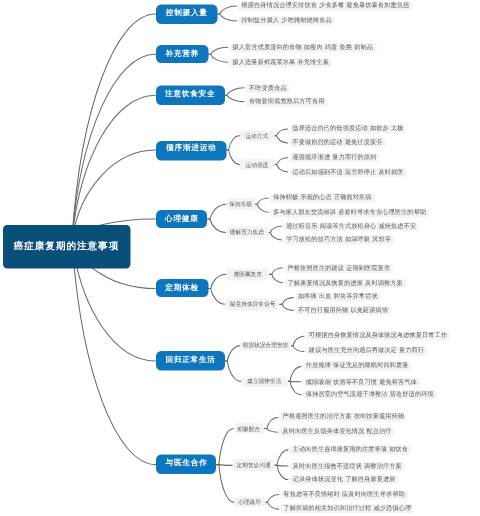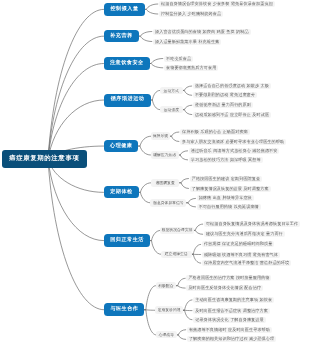--- a/index.html
+++ b/index.html
@@ -70,21 +70,21 @@
       <path d="M 176.2 285.7 L 177.79999999999998 285.7 C 178.688 286.996, 181.5 288.1, 185.2 288.1" fill="none" stroke="#6b6b6b" stroke-width="0.7" stroke-linecap="round"></path>
       <path d="M 144.3 309.75 L 145.9 309.75 C 147.016 310.02, 150.55 310.25, 155.2 310.25" fill="none" stroke="#6b6b6b" stroke-width="0.7" stroke-linecap="round"></path>
       <path d="M 183 310.25 L 184.6 310.25 C 185.488 304.661, 188.3 299.9, 192 299.9" fill="none" stroke="#6b6b6b" stroke-width="0.7" stroke-linecap="round"></path>
       <path d="M 183 310.25 L 184.6 310.25 C 185.488 310.439, 188.3 310.6, 192 310.6" fill="none" stroke="#6b6b6b" stroke-width="0.7" stroke-linecap="round"></path>
       <path d="M 183 310.25 L 184.6 310.25 C 185.488 315.353, 188.3 319.7, 192 319.7" fill="none" stroke="#6b6b6b" stroke-width="0.7" stroke-linecap="round"></path>
       <path d="M 144.3 309.75 L 145.9 309.75 C 147.112 323.331, 150.95 334.90000000000003, 156 334.90000000000003" fill="none" stroke="#6b6b6b" stroke-width="0.7" stroke-linecap="round"></path>
       <path d="M 176.7 334.90000000000003 L 178.29999999999998 334.90000000000003 C 179.188 332.092, 182 329.7, 185.7 329.7" fill="none" stroke="#6b6b6b" stroke-width="0.7" stroke-linecap="round"></path>
       <path d="M 176.7 334.90000000000003 L 178.29999999999998 334.90000000000003 C 179.188 337.33, 182 339.4, 185.7 339.4" fill="none" stroke="#6b6b6b" stroke-width="0.7" stroke-linecap="round"></path>
     </svg>
   <div id="nodes">
-      <div class="node root" id="root-node" style="left: 1.5px; top: 149.5px; width: 85px; height: 18px; text-align: center;">癌症康复期的注意事项</div>
+      <div class="node root" id="root-node" style="left: 1.5px; top: 149.5px; width: 85px; height: 29px; text-align: center;">癌症康复期的注意事项</div>
       <div class="node l1" style="left: 103.7px; top: 3px; width: 41.1px; height: 12.7px;">控制摄入量</div>
       <div class="l3" style="left: 159px; top: 4px;">根据自身情况合理安排饮食  少食多餐  避免暴饮暴食加重负担</div>
       <div class="l3" style="left: 159px; top: 14px;">控制盐分摄入  少吃腌制烧烤食品</div>
       <div class="node l1" style="left: 103.6px; top: 30px; width: 35.2px; height: 12.3px;">补充营养</div>
       <div class="l3" style="left: 153px; top: 31.5px;">摄入富含优质蛋白的食物  如瘦肉  鸡蛋  鱼类  奶制品</div>
       <div class="l3" style="left: 153px; top: 41.5px;">摄入适量新鲜蔬菜水果  补充维生素</div>
       <div class="node l1" style="left: 103.5px; top: 57px; width: 46.1px; height: 13px;">注意饮食安全</div>
       <div class="l3" style="left: 164px; top: 58.5px;">不吃变质食品</div>
       <div class="l3" style="left: 164px; top: 67.8px;">食物要彻底煮熟后方可食用</div>
       <div class="node l1" style="left: 103.8px; top: 93.5px; width: 47px; height: 13px;">循序渐进运动</div>

